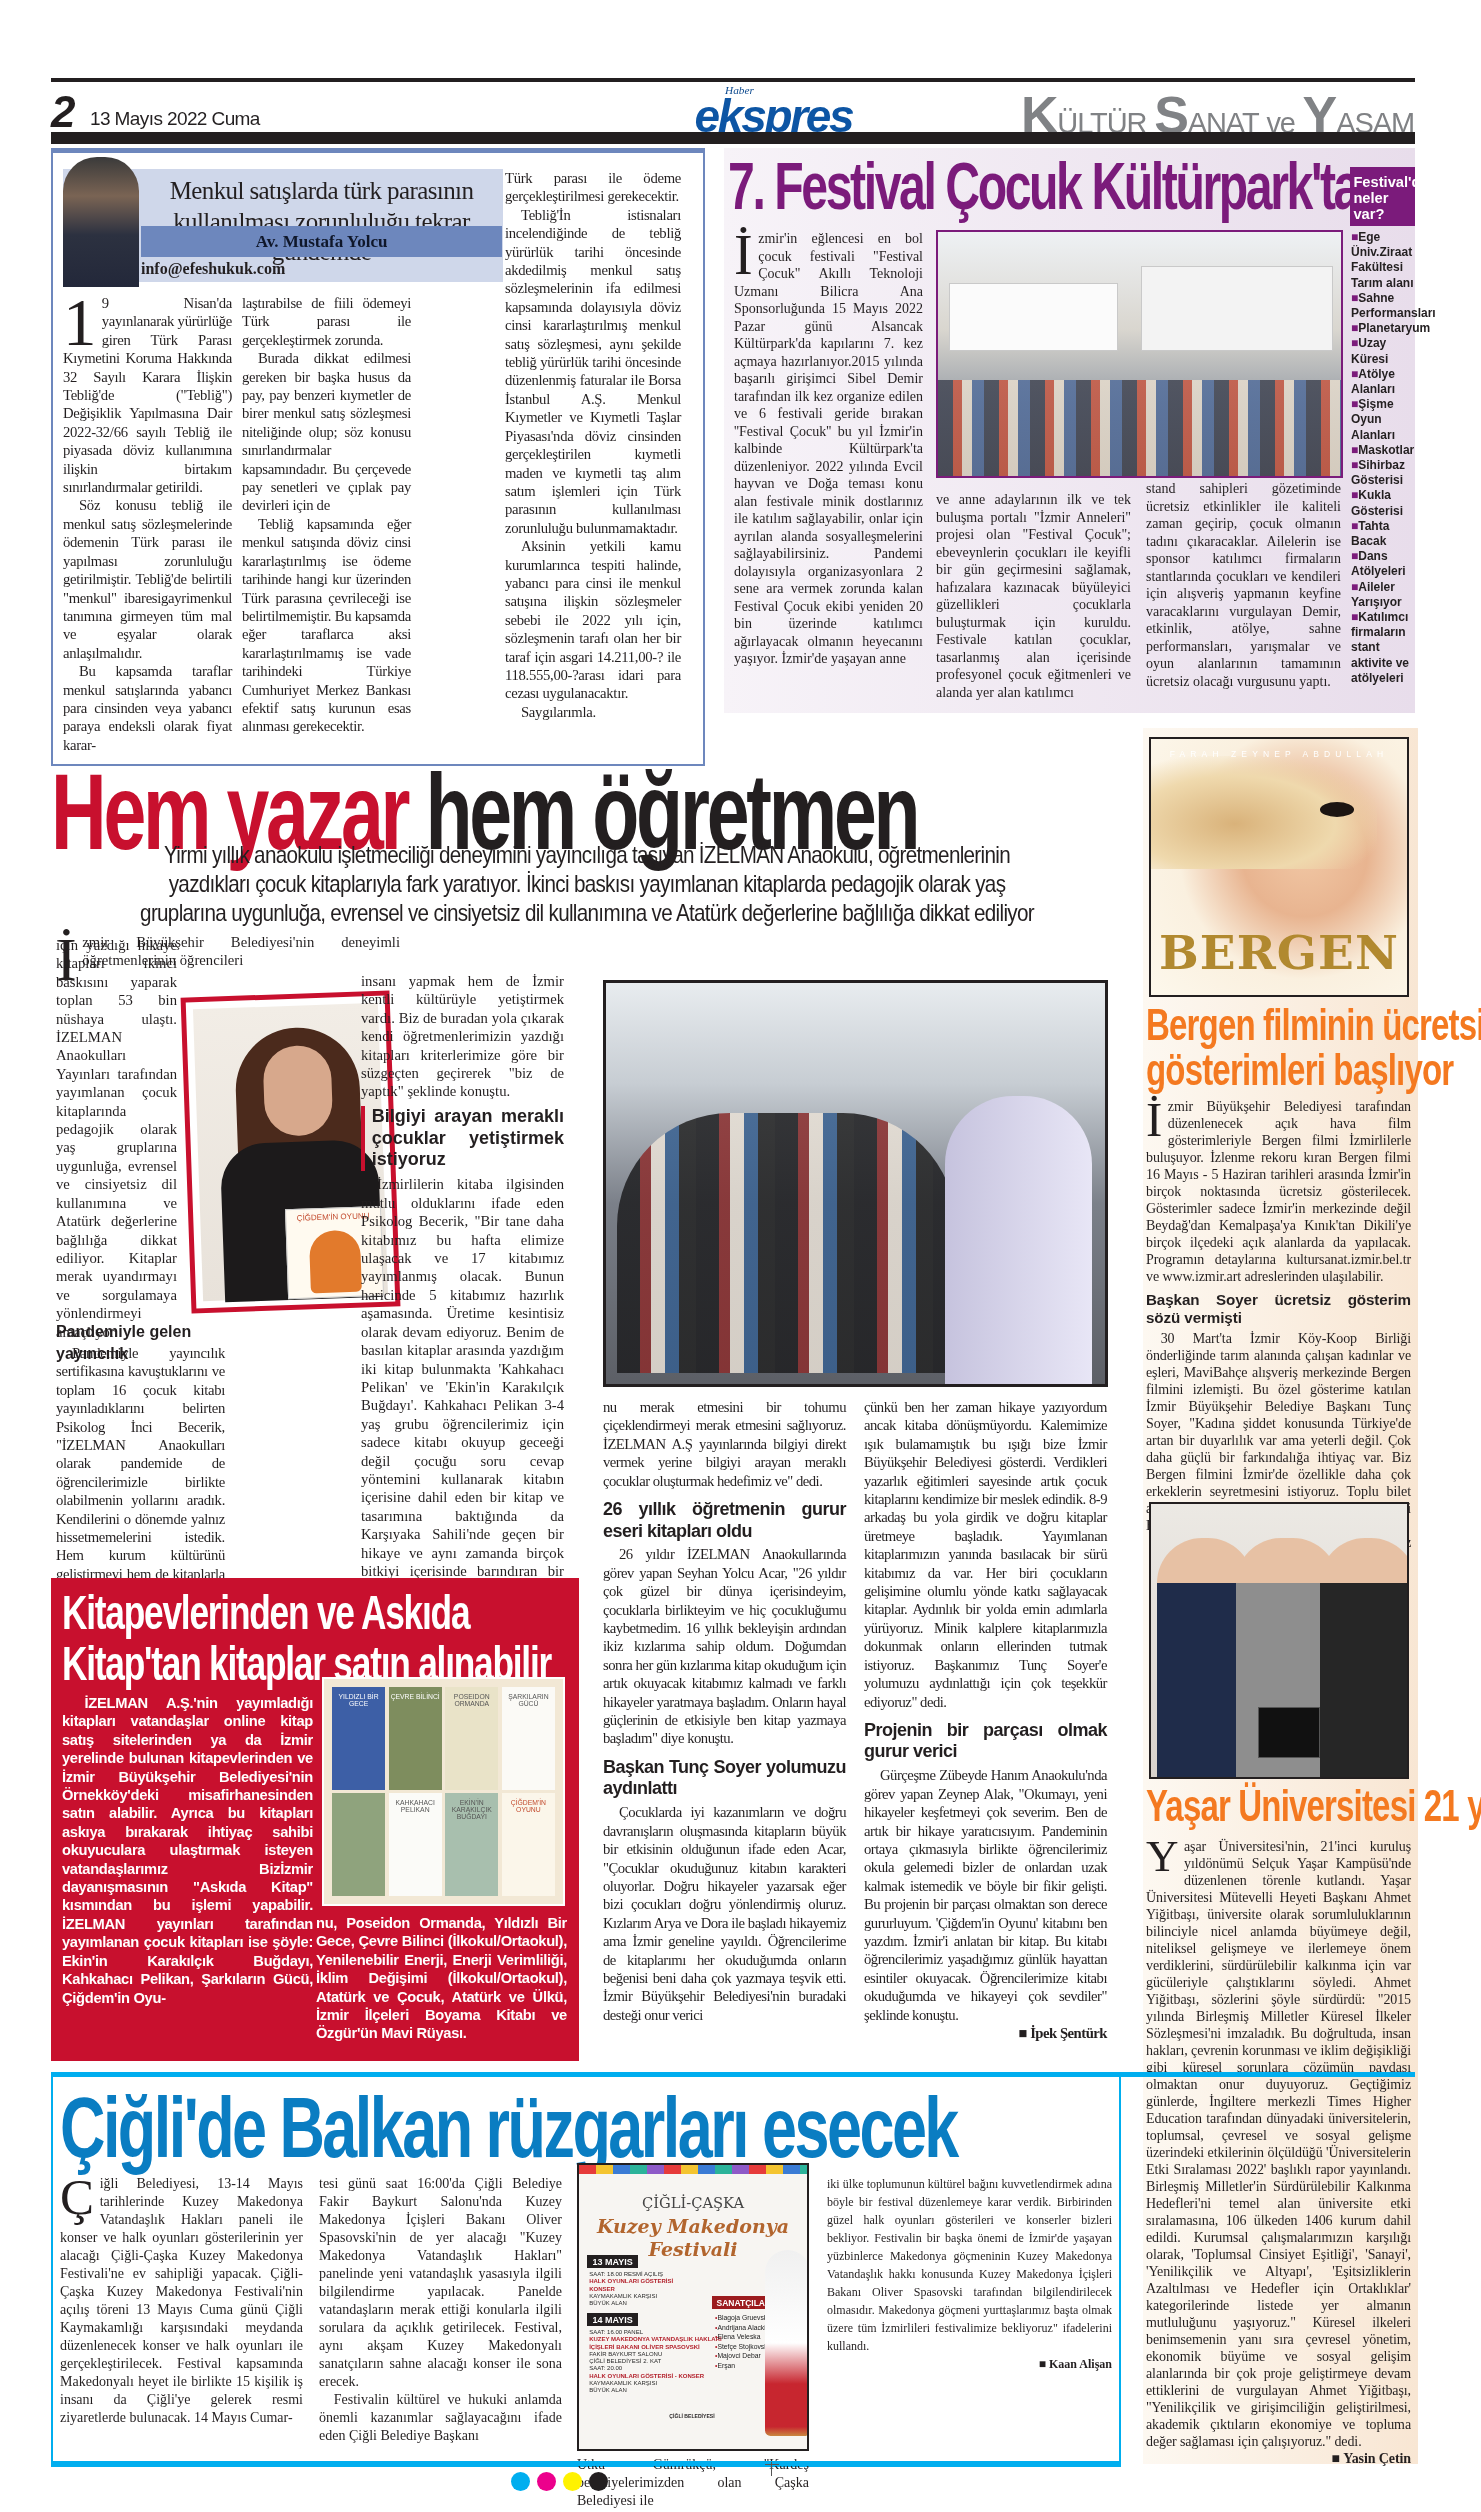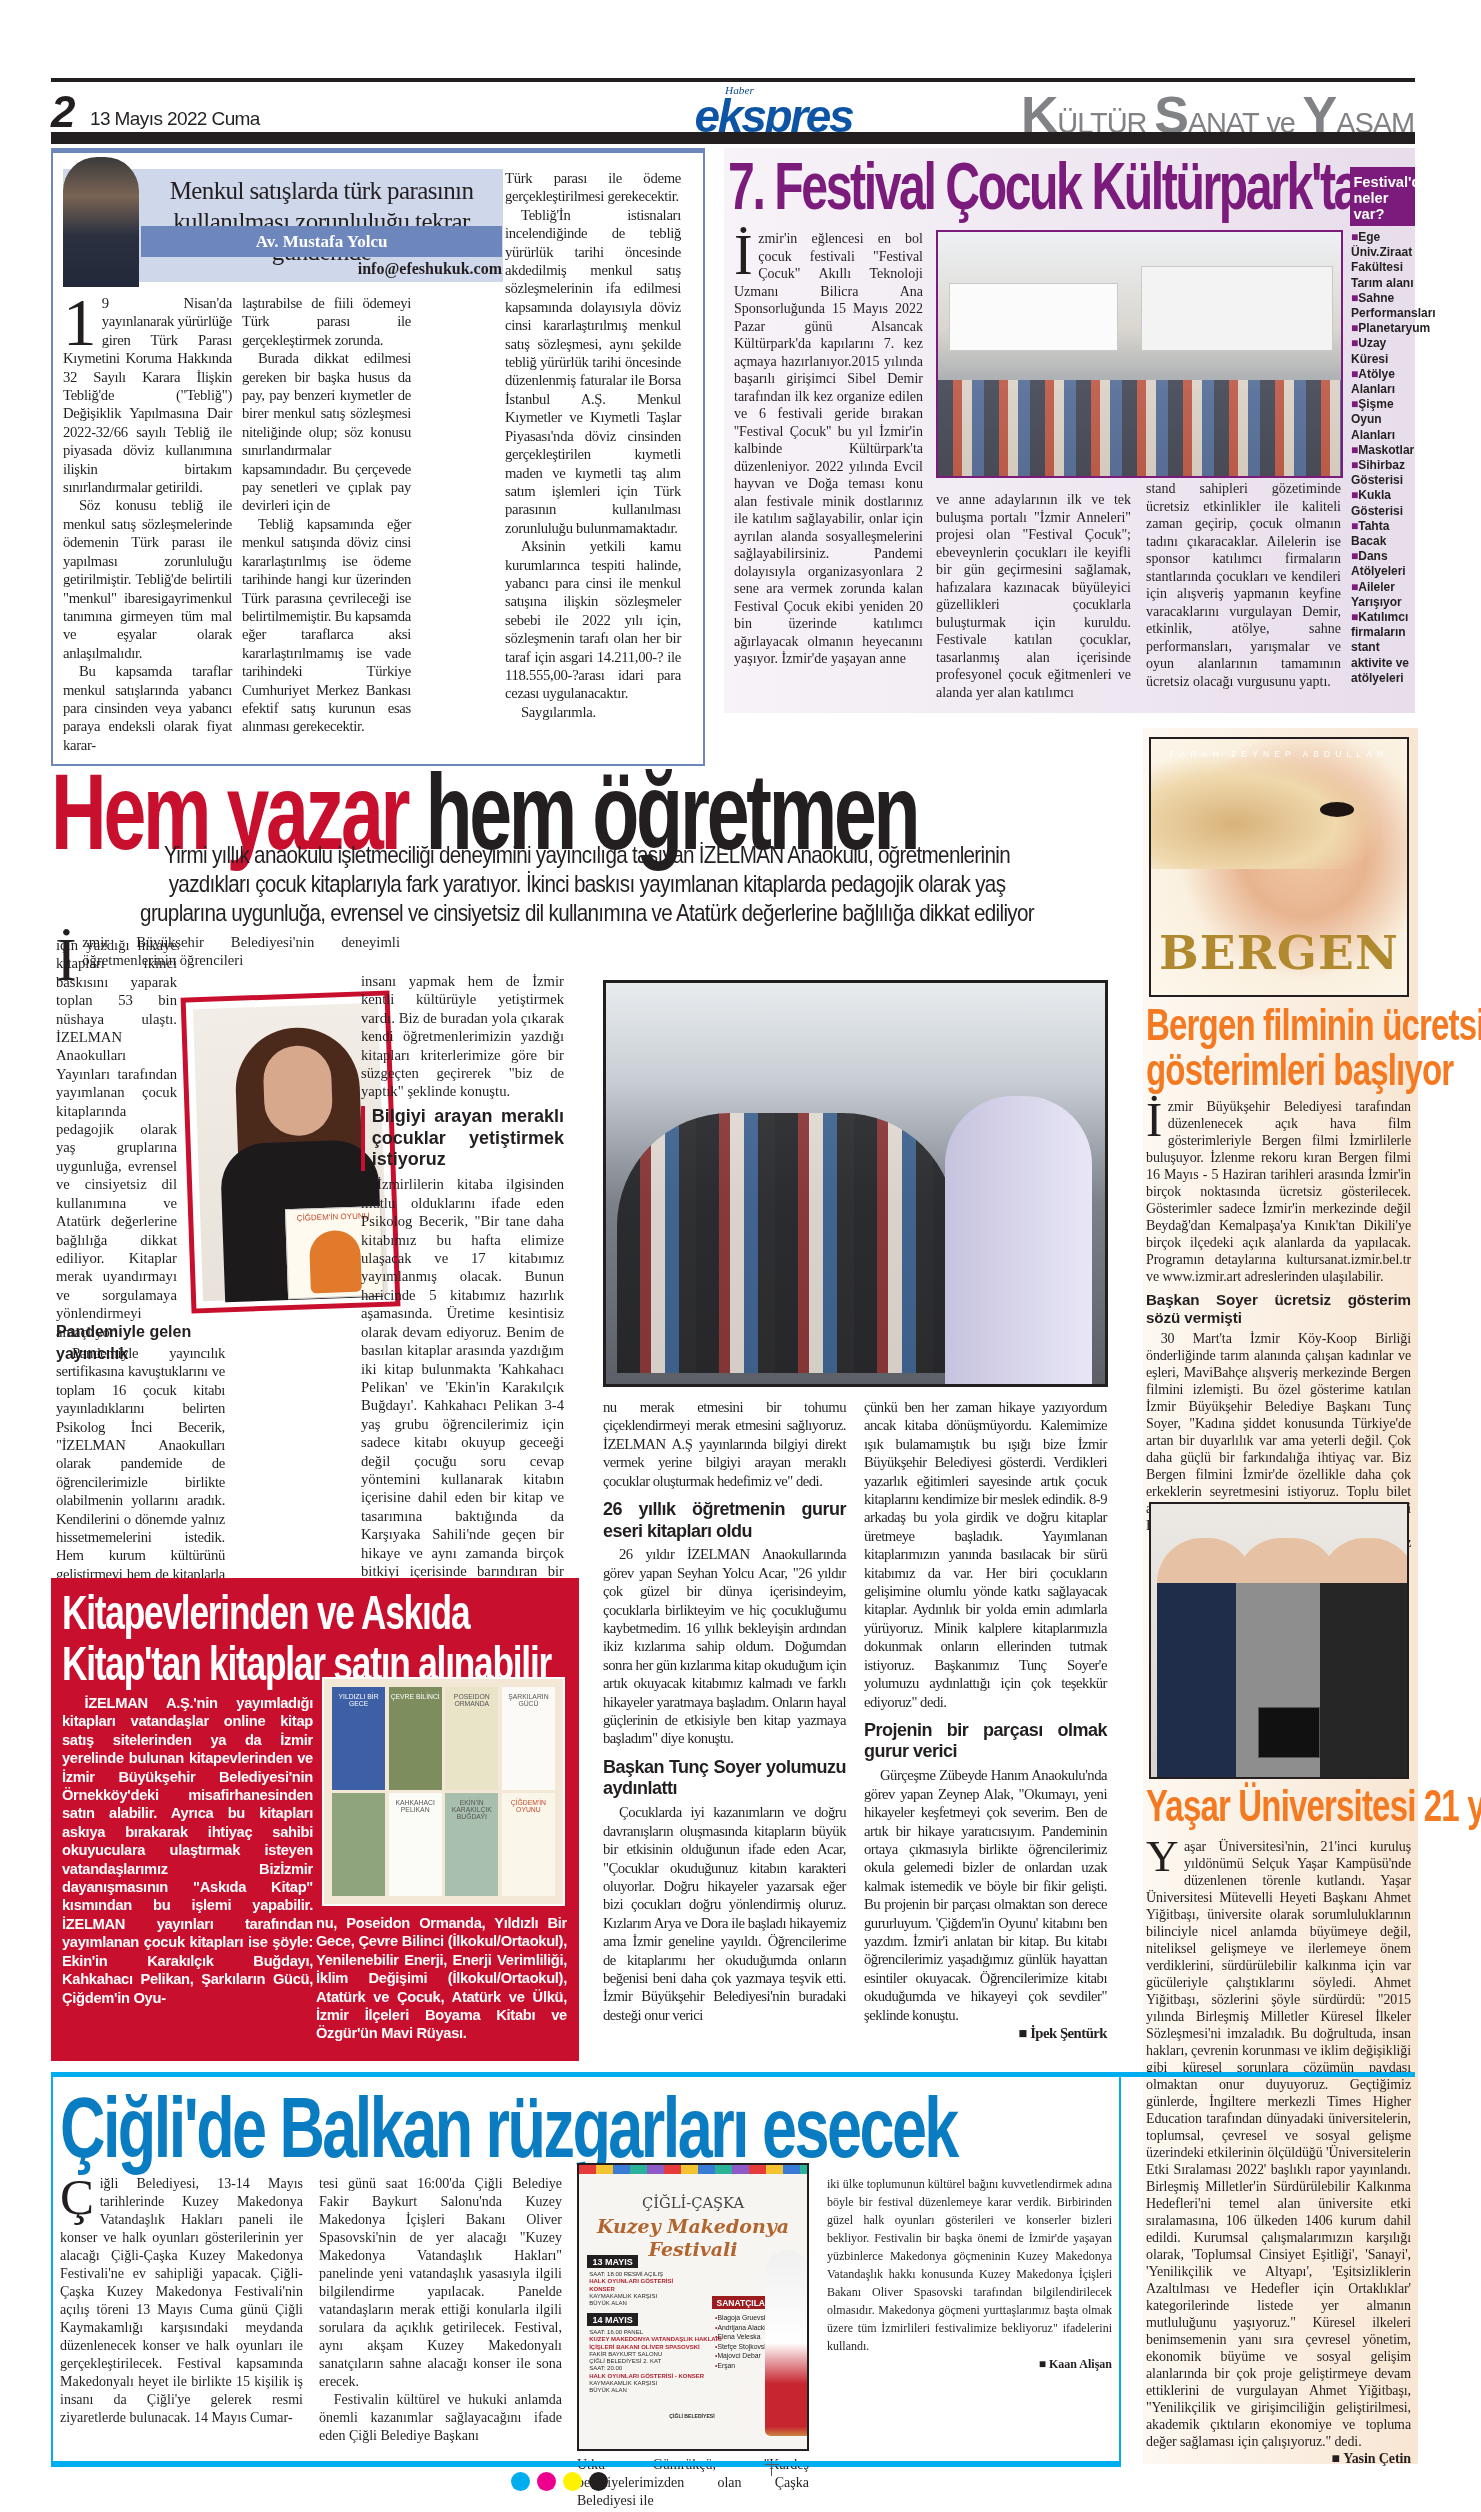--- a/index.html
+++ b/index.html
@@ -17,22 +17,22 @@
   .logo .eks { display:block; font-family: "Liberation Sans", sans-serif; font-weight: 700; font-size: 46px; color: #0d55a4; letter-spacing: -2.3px; line-height: 0.9; font-style: italic; }
   .section { right: 67px; top: 85px; font-family: "Liberation Sans", sans-serif; color: #808285; font-size: 32px; letter-spacing: -1.1px; white-space: nowrap; }
   .section .big { font-size: 52px; font-weight: 700; }
   .section .sm { font-size: 29px; }
 
   
   .col-box { left: 51px; top: 148px; width: 654px; height: 618px; border: 2.3px solid #6d87bd; border-top-width: 5.6px; }
   .col-header { left: 63px; top: 169px; width: 440px; height: 113px; background: #cfd7ea; }
   .col-photo { left: 63px; top: 157px; width: 76px; height: 130px; background: linear-gradient(180deg,#3a3a3a 0%,#7a6454 30%,#2c3140 60%,#23283a 100%); border-radius: 34px 34px 0 0; }
   .col-title { left: 141px; top: 176px; width: 361px; text-align: center; font-size: 25px; line-height: 1.22; letter-spacing: -0.6px; }
-  .col-author-bar { left: 141px; top: 226px; width: 361px; height: 31px; background: #6d87bd; color: #ffffff; font-weight: 700; font-size: 17px; text-align: center; line-height: 31px; }
-  .col-email { left: 141px; top: 260px; width: 361px; text-align: right; font-weight: 700; font-size: 16px; }
+  .col-author-bar { left: 141px; top: 226px; width: 361px; height: 31px; background: #6d87bd; color: #0f172a; font-weight: 700; font-size: 17px; text-align: center; line-height: 31px; }
+  .col-email { left: 141px; top: 260px; width: 361px; text-align: left; font-weight: 700; font-size: 16px; }
   .body-text { font-size: 14.7px; line-height: 18.4px; text-align: justify; hyphens: auto; }
   .cond { font-family: "Liberation Serif", serif; letter-spacing: -0.3px; }
   .dropcap { float: left; font-size: 67px; line-height: 51px; margin: 3.4px 5.6px 0 0; }
 
   
   .fest-bg { left: 724px; top: 148px; width: 691px; height: 565px; background: linear-gradient(90deg,#f7f3f8 0%,#e8ddeb 100%); }
   .fest-title { left: 728px; top: 151px; font-family: "Liberation Sans", sans-serif; font-weight: 700; color: #7b1b7b; font-size: 67px; letter-spacing: -3.4px; transform: scaleX(0.72); transform-origin: left top; white-space: nowrap; line-height: 1.05; }
   .fest-side-head { left: 1350px; top: 167px; width: 65px; height: 59px; background: #7b1b7b; color: #fff; font-family: "Liberation Sans", sans-serif; font-weight: 700; font-size: 14.7px; line-height: 1.08; padding: 8px 3.4px; }
   .fest-list { left: 1351px; top: 230px; width: 67px; font-family: "Liberation Sans", sans-serif; font-weight: 700; font-size: 12px; line-height: 15.2px; list-style: none; }
   .fest-list li::before { content: "\25A0 "; color: #7b1b7b; }

